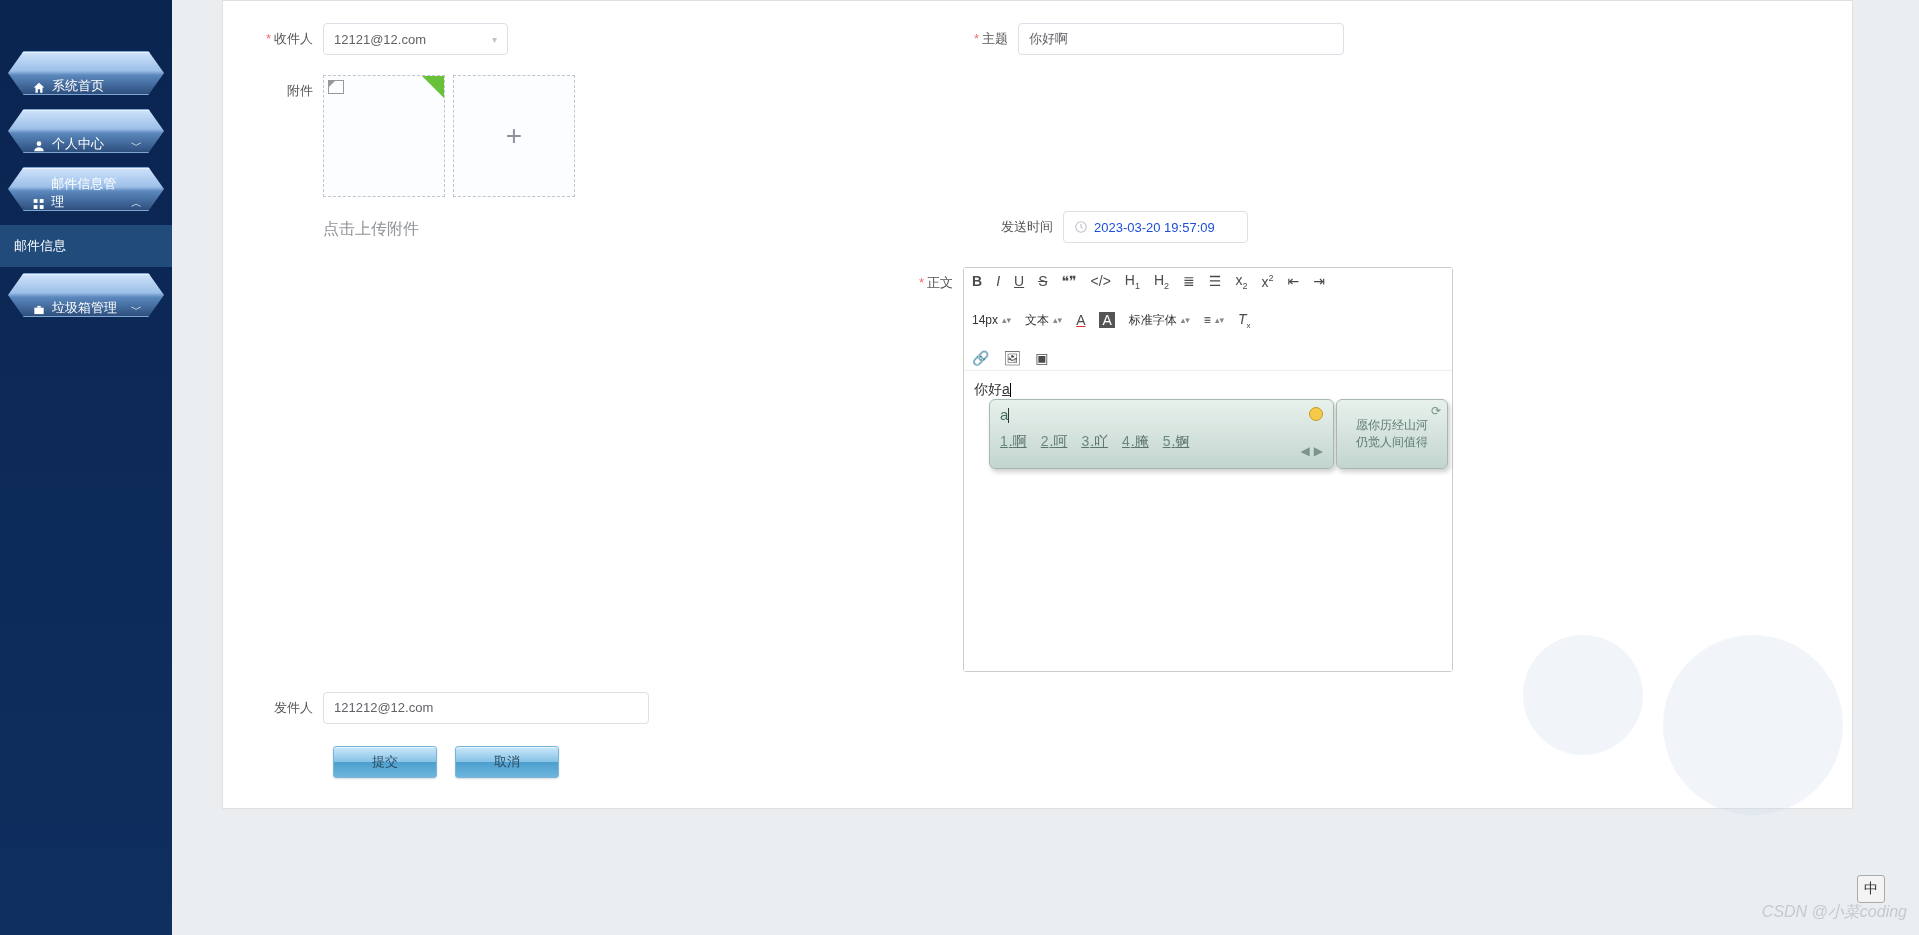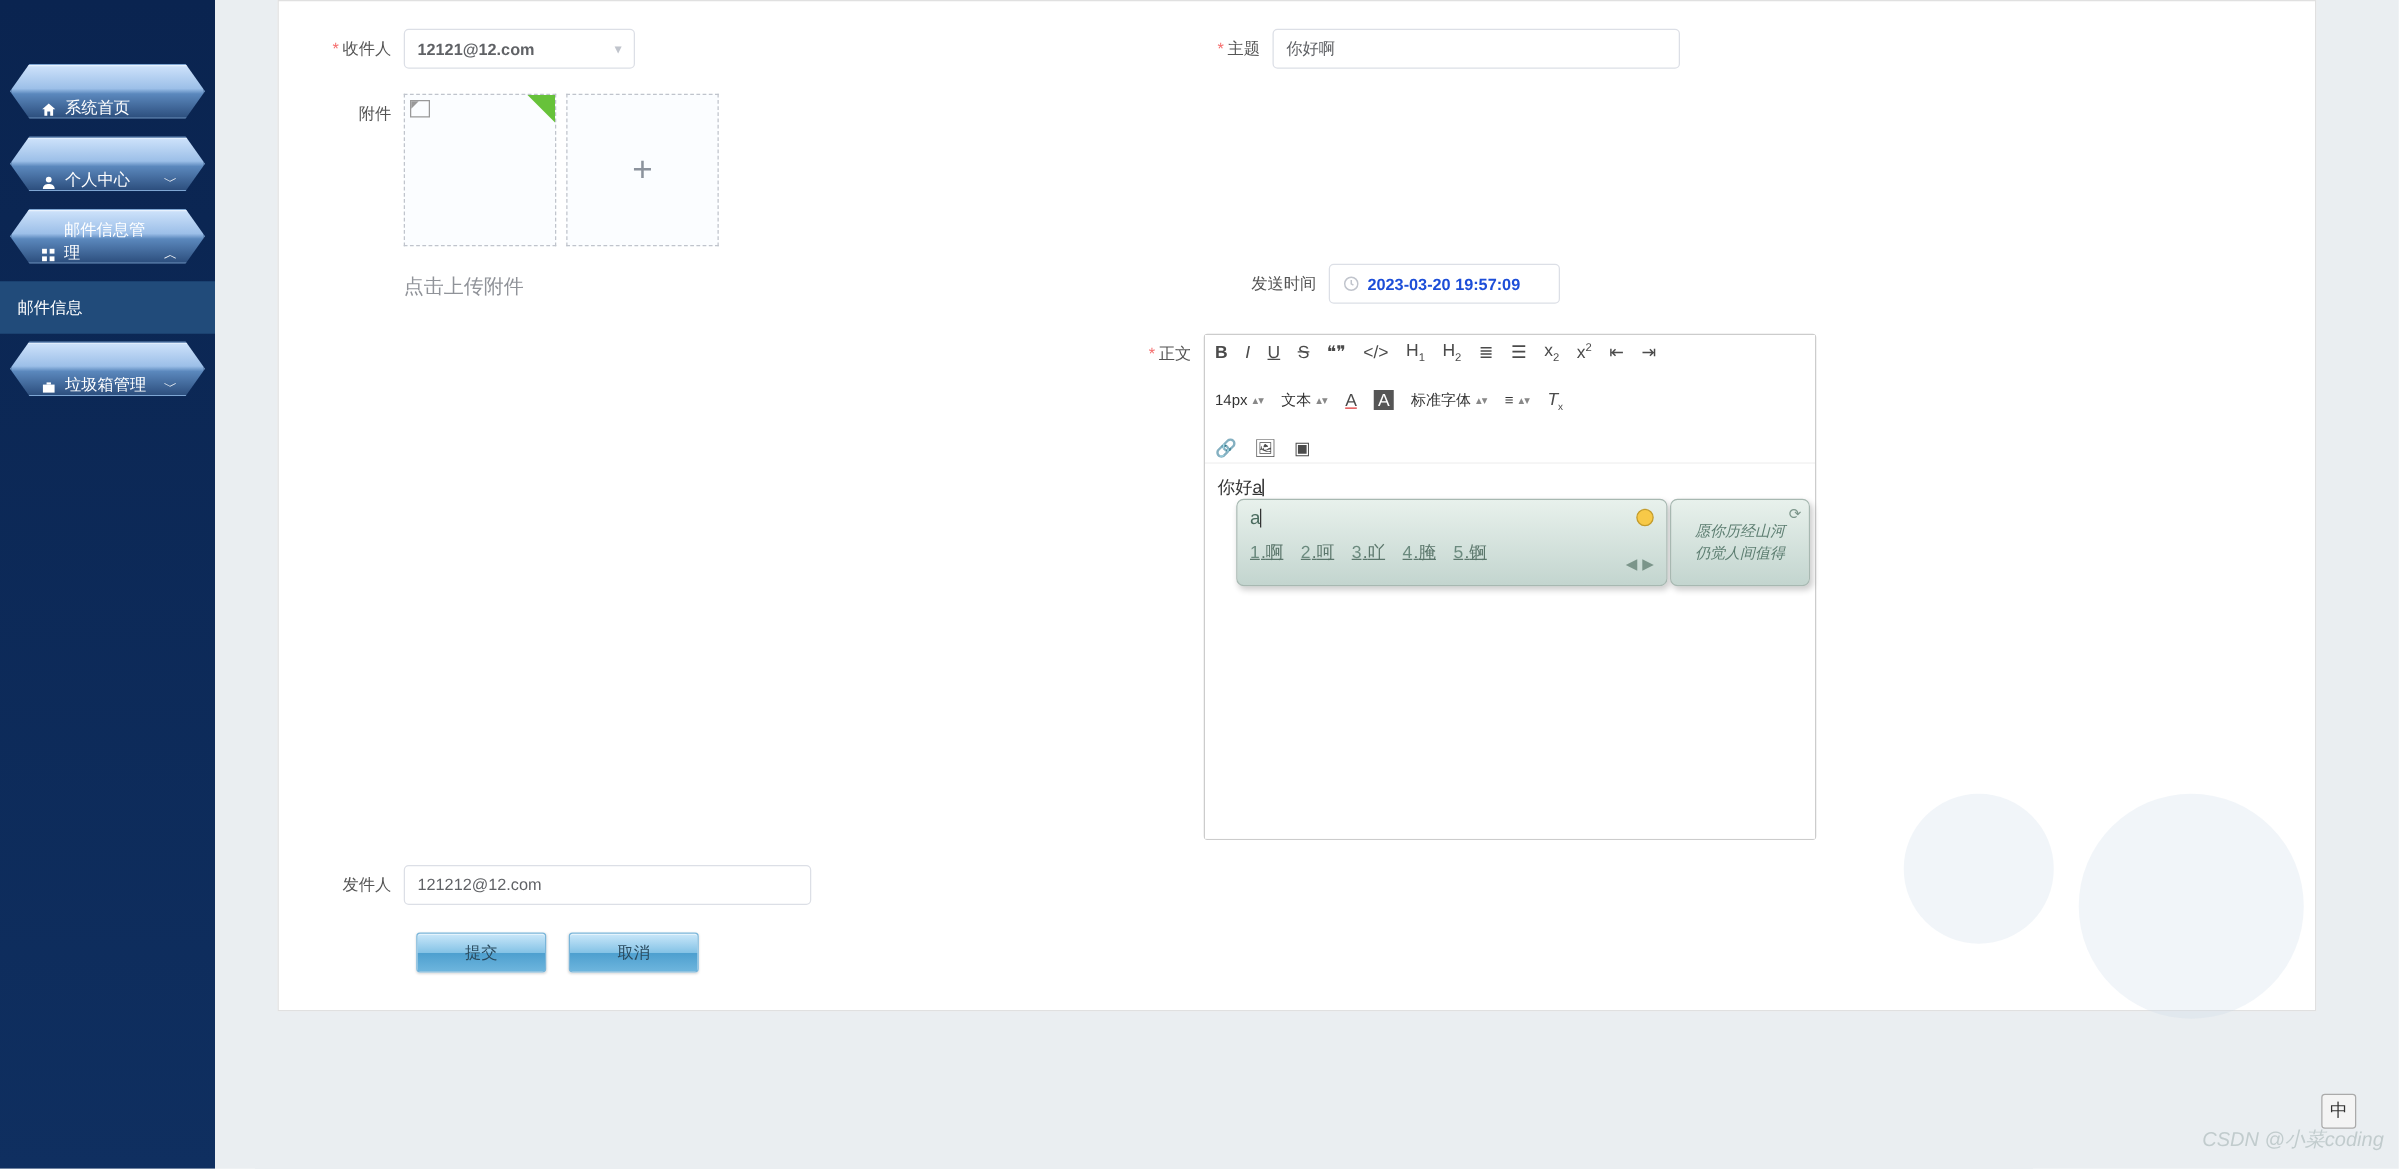--- a/index.html
+++ b/index.html
@@ -103,21 +103,21 @@
   padding: 0 10px;
   display: flex;
   align-items: center;
   min-width: 160px;
 }
 .select-box { justify-content: space-between; }
 .input-box input, .select-box span.val {
   border: none; outline: none; font-size: 13px; width: 100%; background: transparent; color: #606266;
 }
 .input-wide { width: 326px; }
-.input-mid { width: 185px; font-weight: bold; }
+.input-mid { width: 185px; }
 .chev-down { font-size: 10px; color: #c0c4cc; }
 .attach-area { display: flex; gap: 8px; }
 .attach-box {
   width: 122px; height: 122px;
   border: 1px dashed #c0c4cc;
   background: #fbfdff;
   position: relative;
 }
 .attach-box .tri {
   position: absolute; top: 0; right: 0;
@@ -383,21 +383,21 @@
               <span><b>4</b>.<span>腌</span></span>
               <span><b>5</b>.<span>锕</span></span>
             </div>
             <div class="ime-nav">
               <span>◀</span>
               <span>▶</span>
             </div>
           </div>
           <div class="ime-script">
             <span class="ime-refresh">⟳</span>
-            <span style="white-space:pre-line; font-style:italic;">愿你历经山河
+            <span style="white-space:pre-line; ">愿你历经山河
 仍觉人间值得</span>
           </div>
         </div>
       </div>
     </div>
 
     <div class="field" style="margin-top:20px;">
       <div class="field-label">发件人</div>
       <div class="input-box input-wide">
         <input value="121212@12.com" style="">

